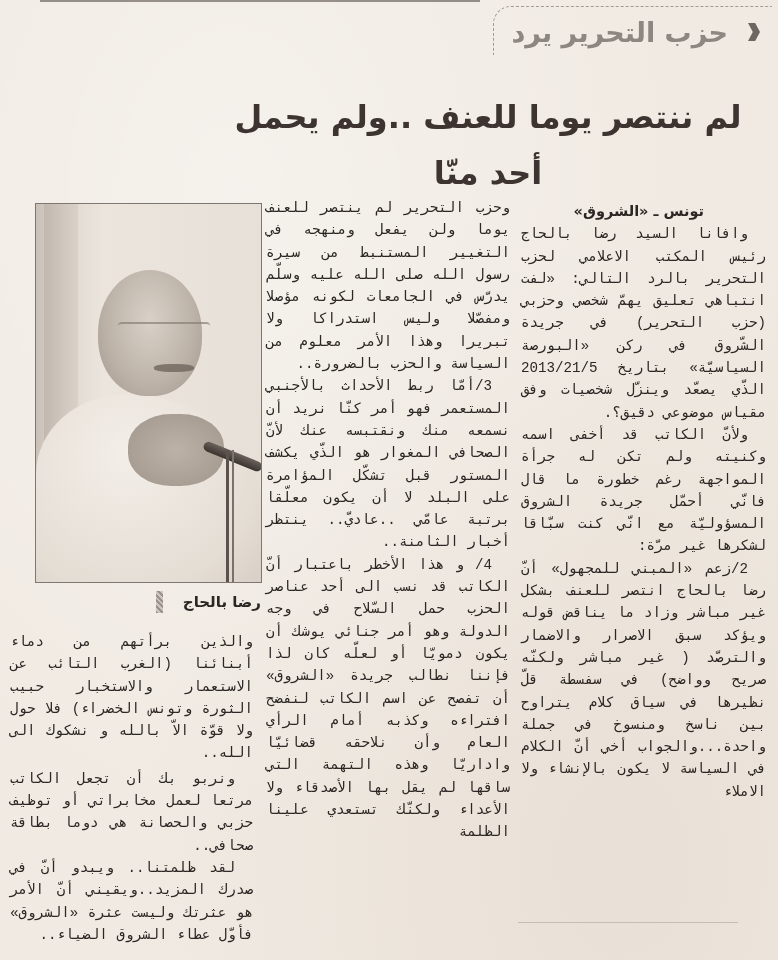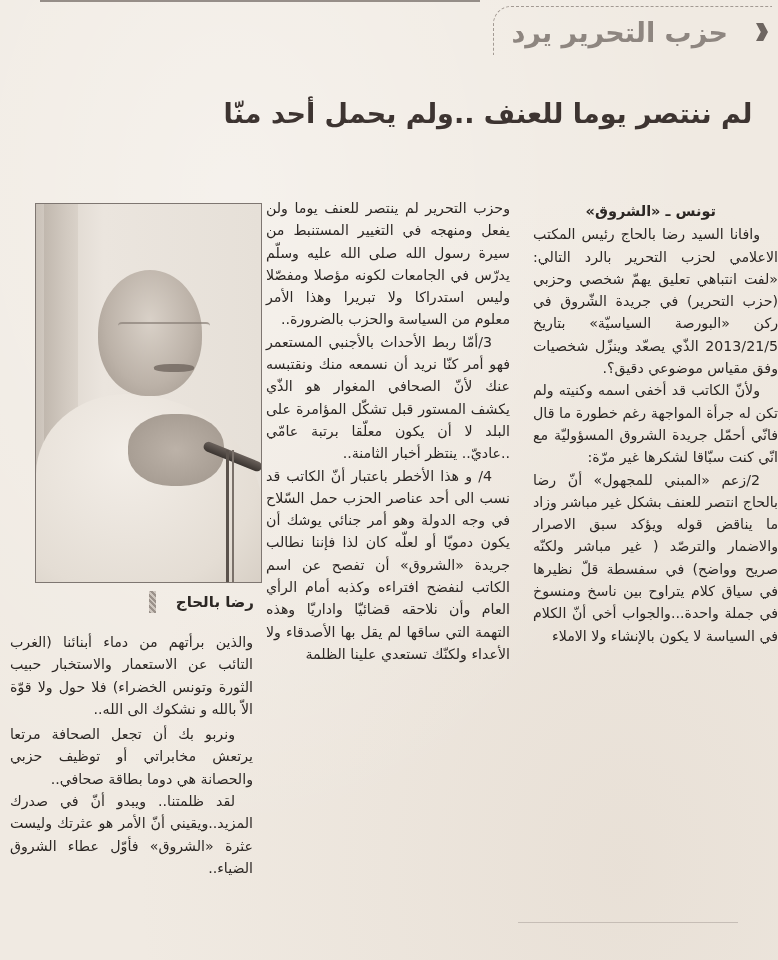--- a/index.html
+++ b/index.html
@@ -38,25 +38,25 @@
       right: 6px;
       width: 278px;
       height: 48px;
       border-top: 1px dashed #a39a93;
       border-left: 1px dashed #a39a93;
       border-top-left-radius: 18px;
     }
     .section-label {
       position: absolute;
       top: 15px;
-      right: 4px;
+      right: 12px;
       height: 34px;
       display: flex;
       align-items: center;
-      gap: 24px;
+      gap: 16px;
       color: #8e8680;
       font-weight: bold;
       font-size: 27px;
       letter-spacing: 0.5px;
     }
     .section-label .chev {
       width: 12px;
       height: 18px;
       background: #6e6661;
       clip-path: polygon(100% 0, 40% 0, 0 50%, 40% 100%, 100% 100%, 60% 50%);
@@ -65,48 +65,49 @@
       margin-right: 6px;
     }
     .headline {
       position: absolute;
       top: 68px;
       right: 10px;
       width: 560px;
       text-align: center;
       font-family: "DejaVu Sans", sans-serif;
       font-weight: bold;
-      font-size: 27px;
+      font-size: 32px;
       line-height: 56px;
       color: #3d3431;
       letter-spacing: 0.5px;
     }
     .headline .line {
       display: block;
     }
     .headline .line2 {
       padding-left: 100px;
     }
     .col {
       position: absolute;
       font-size: 14.2px;
       line-height: 22.3px;
       text-align: justify;
       text-align-last: right;
       color: #2c2724;
     }
     .col p {
       margin: 0;
+      font-family: Liberation Mono, monospace;
     }
     .col p.indent {
       text-indent: 18px;
     }
     .col-right {
       top: 200px;
-      right: 0;
+      right: 12px;
       width: 245px;
     }
     .col-mid {
       top: 197px;
       right: 268px;
       width: 244px;
     }
     .col-left {
       top: 624px;
       right: 525px;
@@ -210,21 +211,21 @@
       position: absolute;
       top: 246px;
       left: 196px;
       width: 2px;
       height: 140px;
       background: #7a716a;
     }
     .caption-wrap {
       position: absolute;
       top: 590px;
-      left: 27px;
+      left: 34px;
       width: 227px;
       height: 24px;
       display: flex;
       flex-direction: row-reverse;
       align-items: center;
       justify-content: flex-end;
       gap: 20px;
     }
     .bottom-rule {
       position: absolute;
@@ -278,18 +279,18 @@
     <div class="mic-stand2"></div>
   </div>
 
   <div class="caption-wrap">
     <span class="caption-bar" style="width:7px;height:22px;background:repeating-linear-gradient(45deg,#9b928b 0 2px,#cfc7bf 2px 4px);display:inline-block;"></span>
     <span style="font-weight:bold;font-size:15px;color:#2c2724;">رضا بالحاج</span>
   </div>
 
   <div class="col col-left">
     <p>والذين برأتهم من دماء أبنائنا (الغرب التائب عن الاستعمار والاستخبار حبيب الثورة وتونس الخضراء) فلا حول ولا قوّة الاّ بالله و نشكوك الى الله..</p>
-    <p class="indent" style="margin-top:3px;">ونربو بك أن تجعل الصحافة مرتعا يرتعش مخابراتي أو توظيف حزبي والحصانة هي دوما بطاقة صحافي..</p>
+    <p class="indent" style="margin-top:3px;">ونربو بك أن تجعل الكاتب مرتعا لعمل مخابراتي أو توظيف حزبي والحصانة هي دوما بطاقة صحافي..</p>
     <p class="indent">لقد ظلمتنا.. ويبدو أنّ في صدرك المزيد..ويقيني أنّ الأمر هو عثرتك وليست عثرة «الشروق» فأوّل عطاء الشروق الضياء..</p>
   </div>
 
   <div class="bottom-rule"></div>
 </div>
 
 </body></html>

